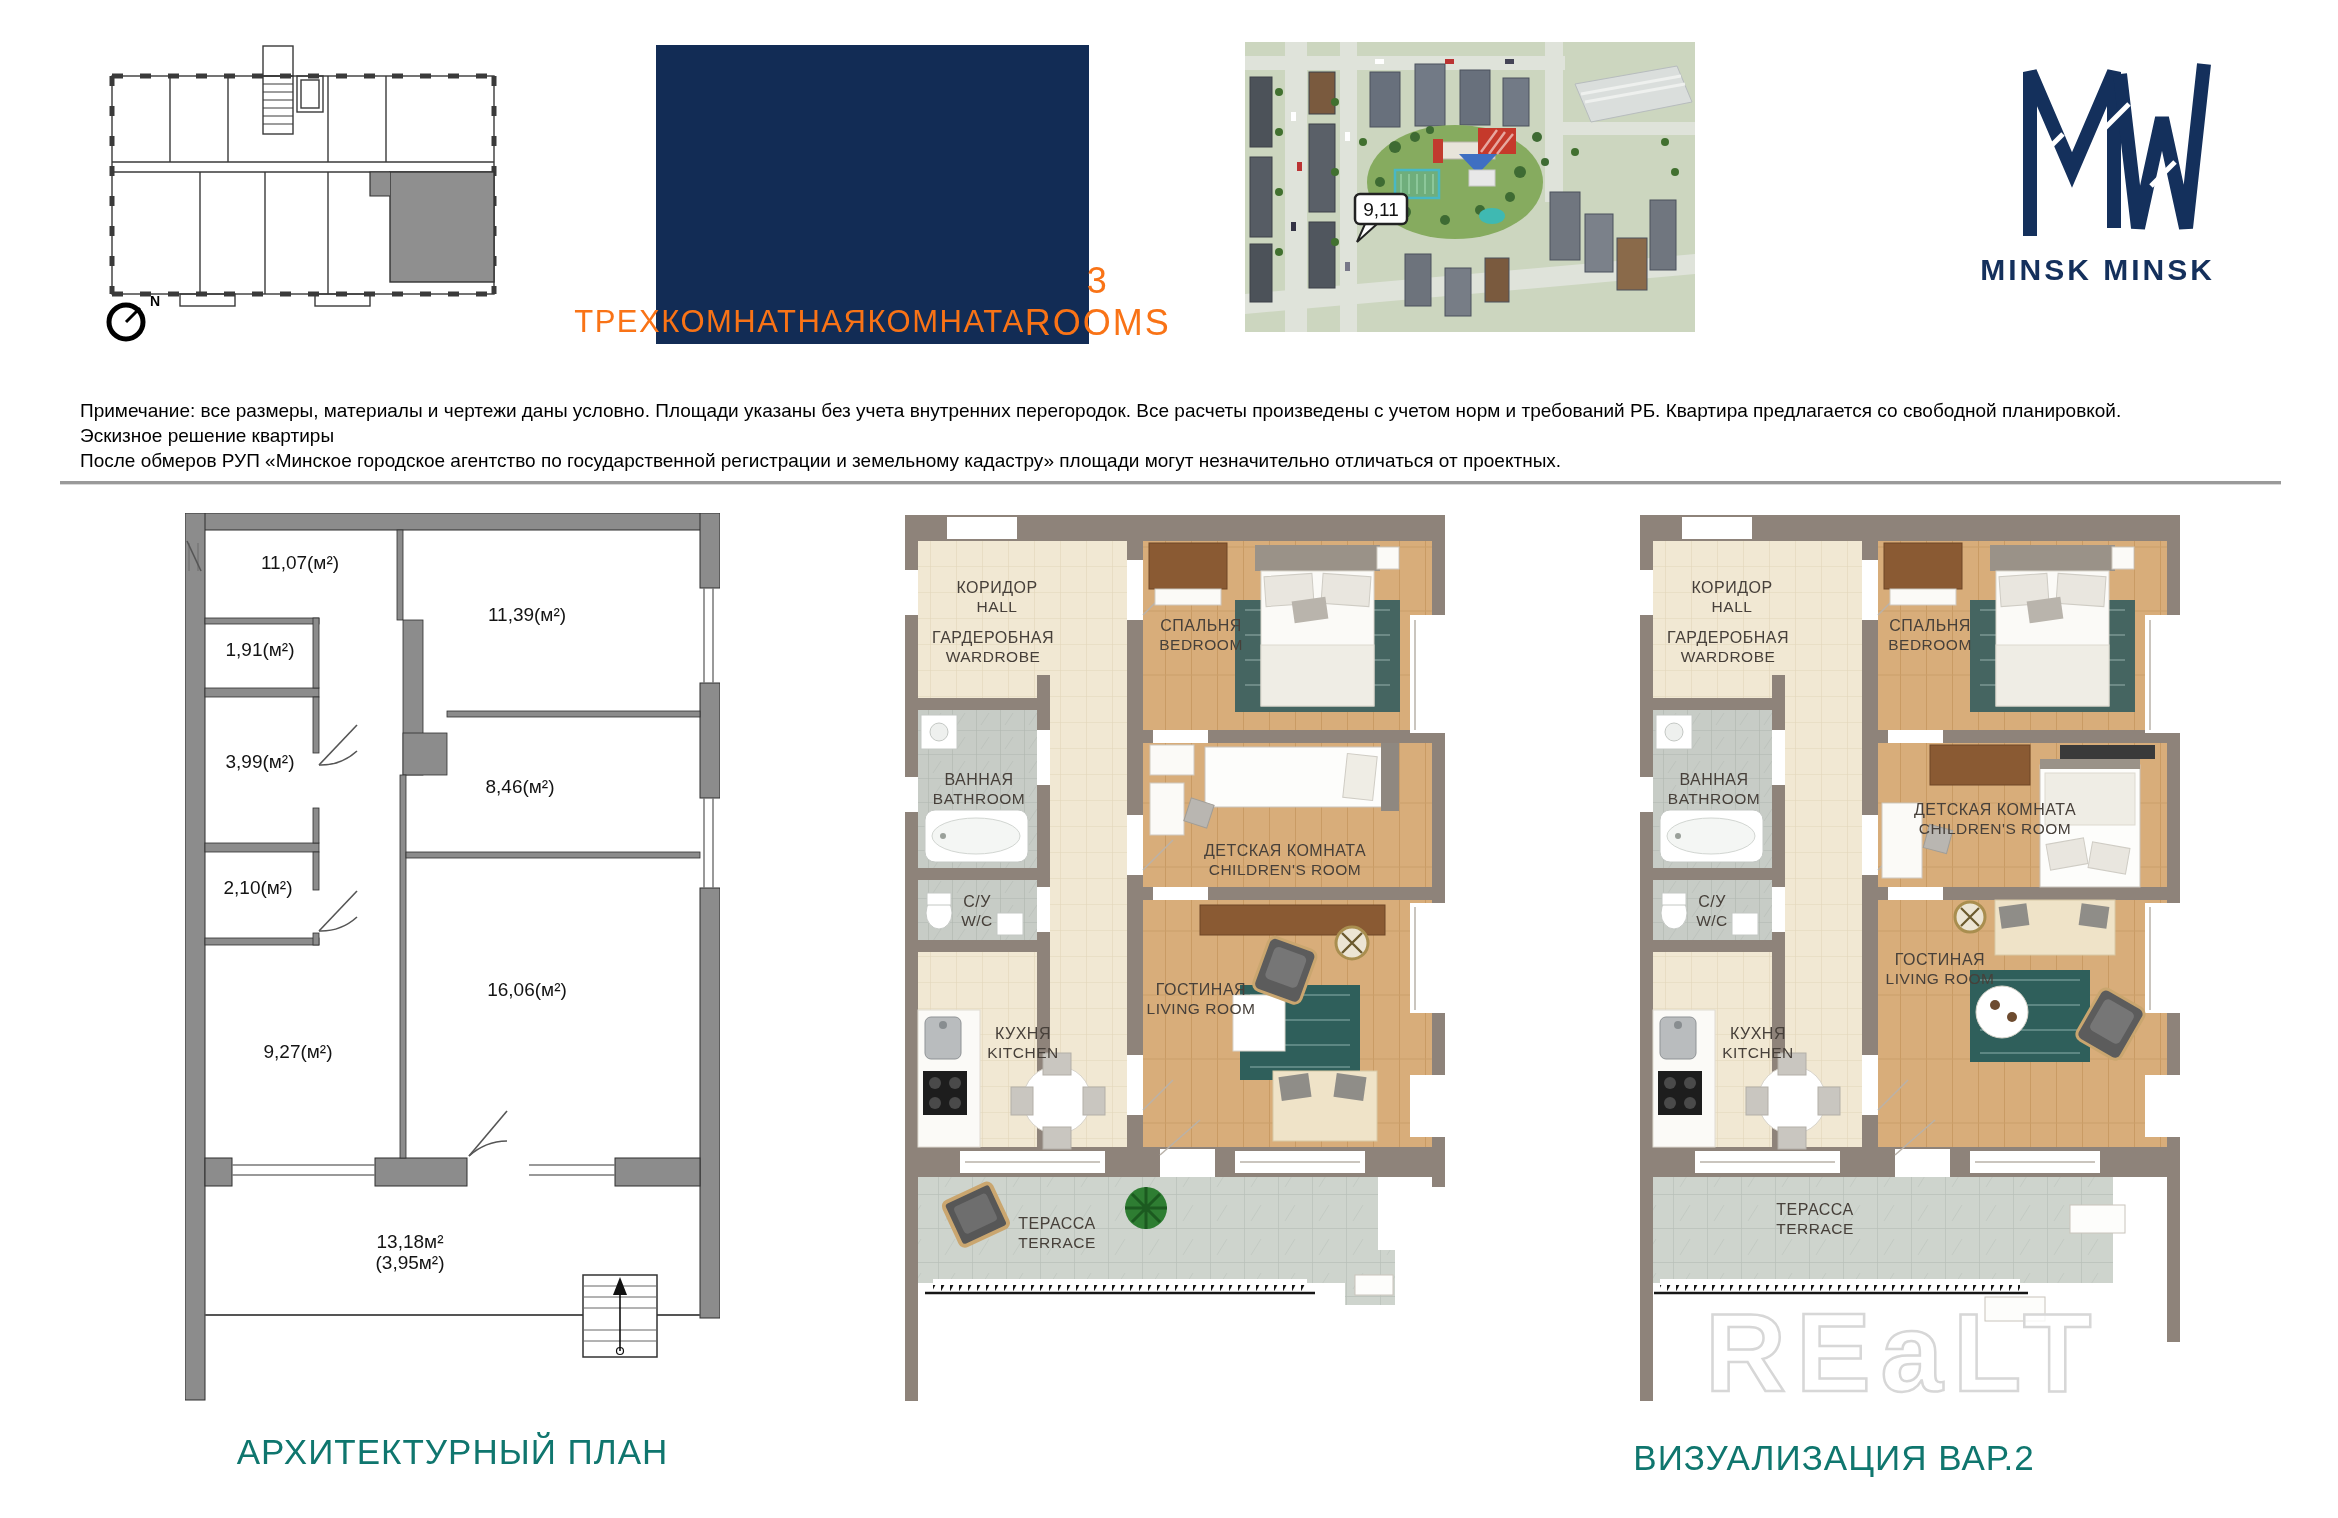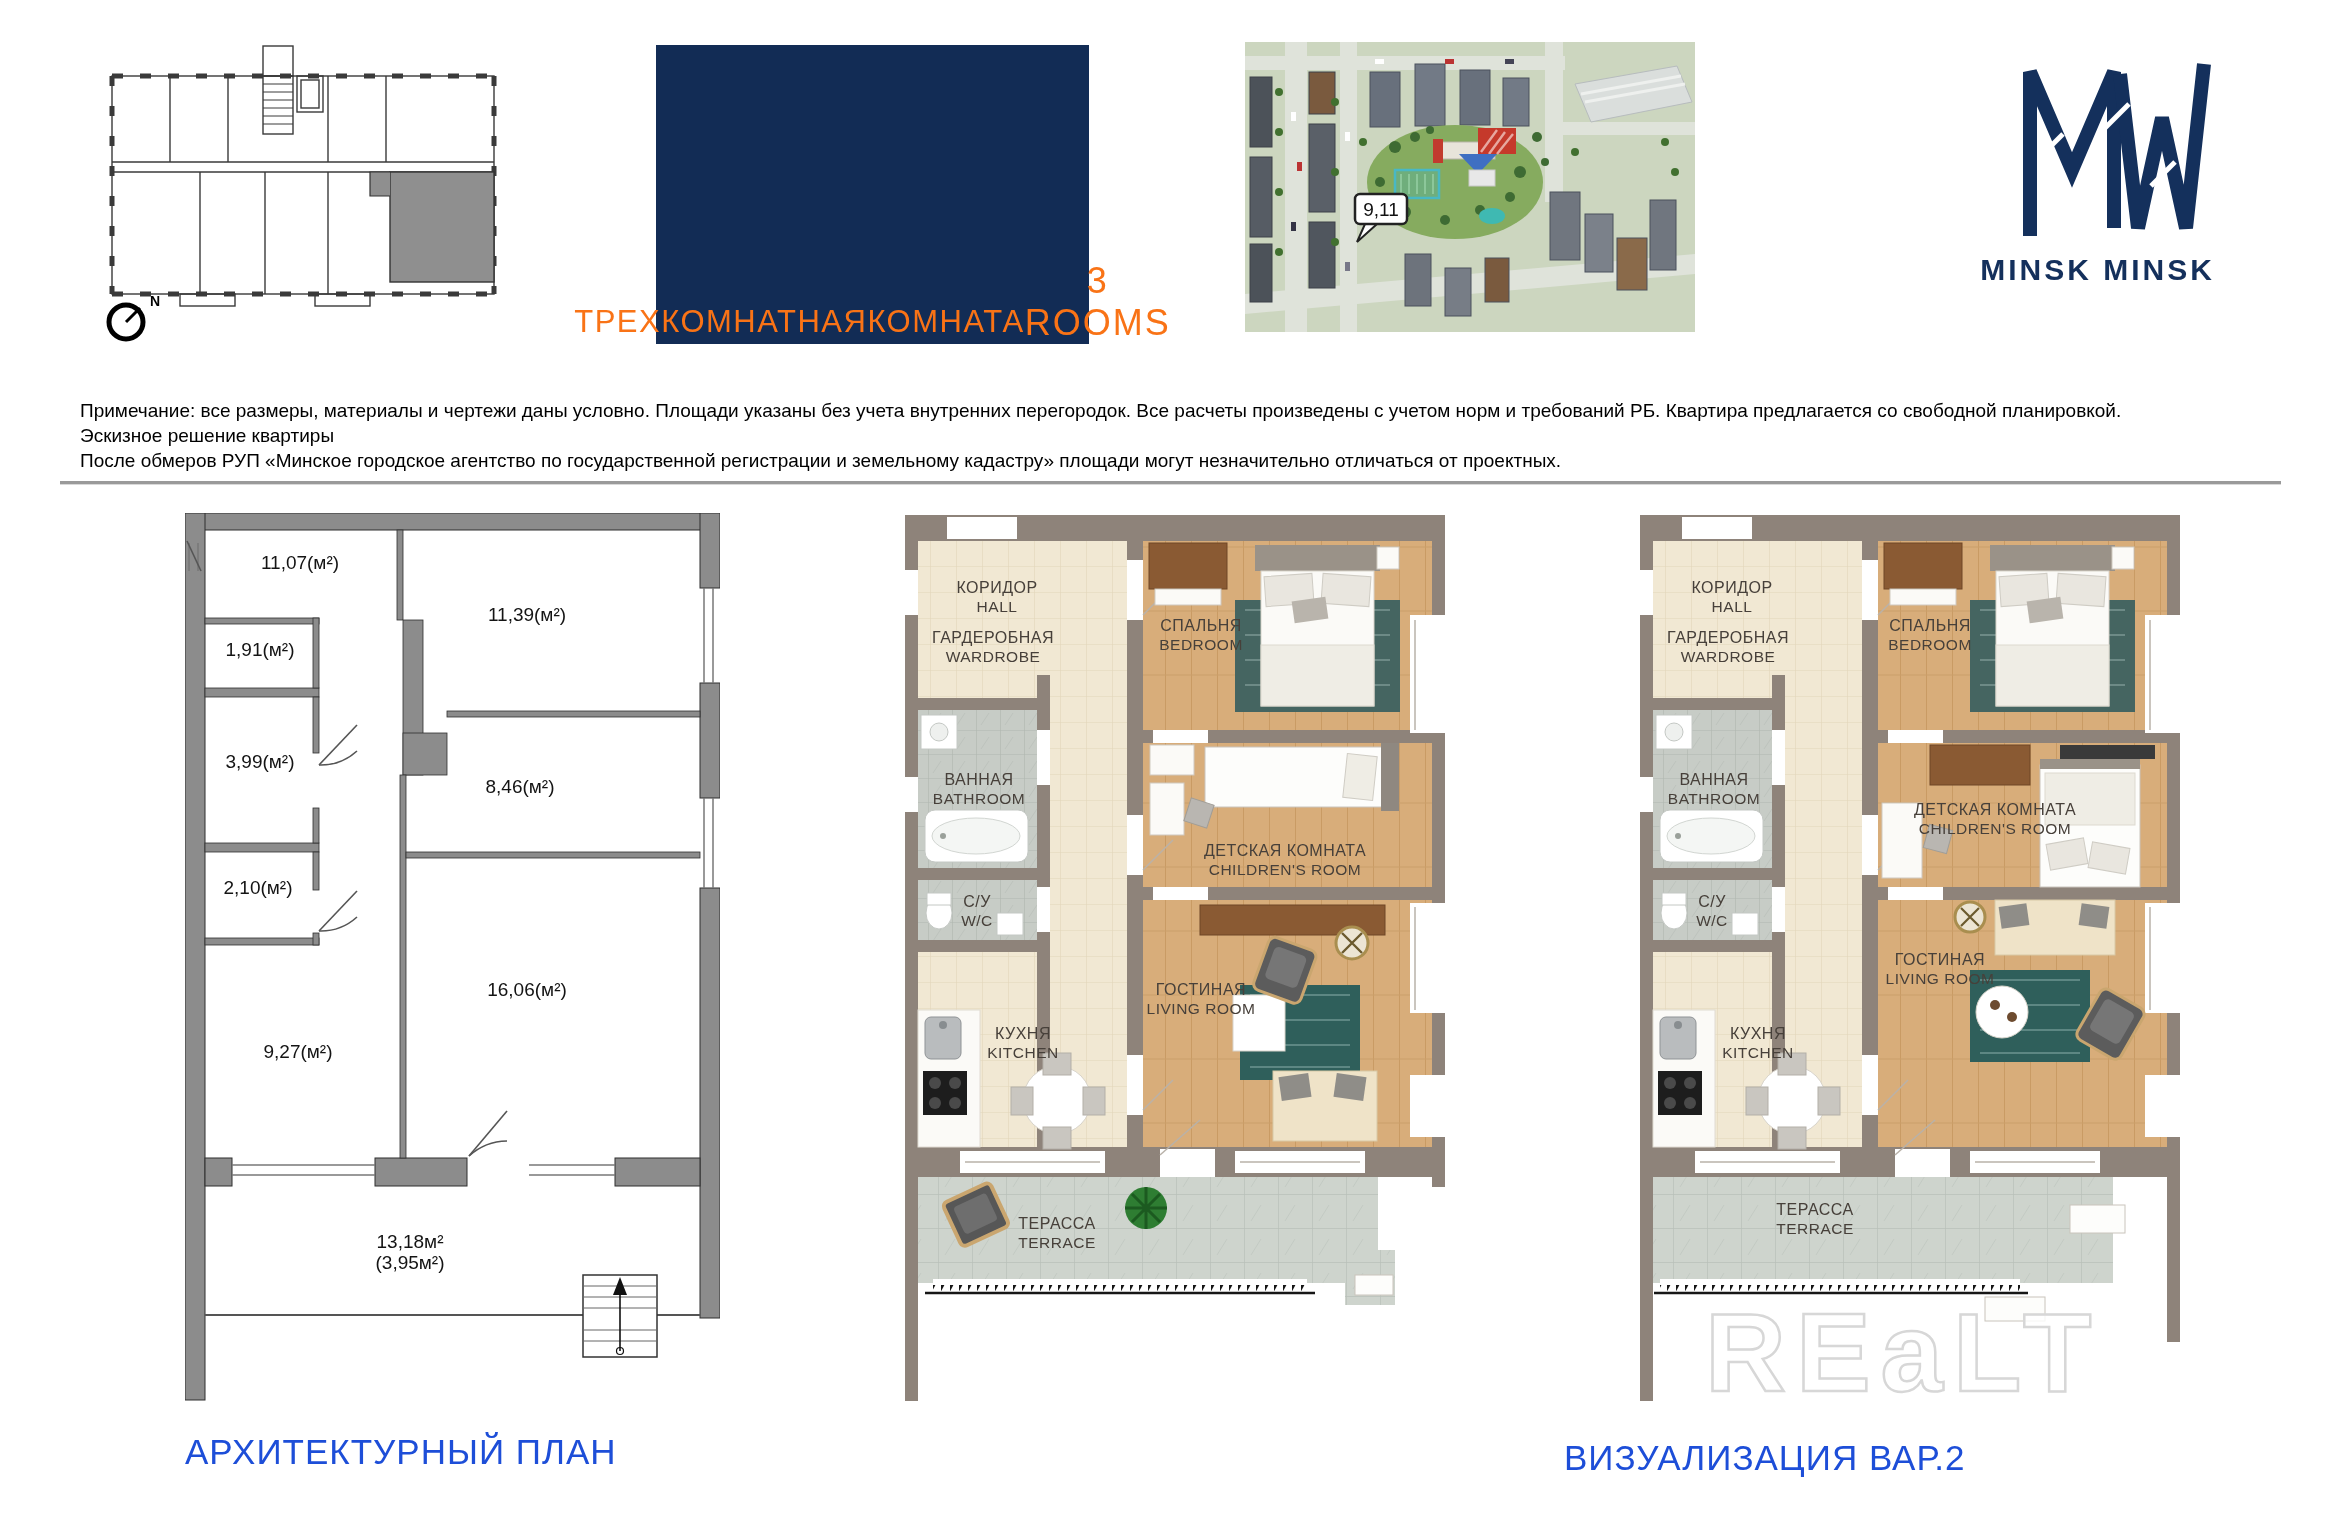--- a/index.html
+++ b/index.html
@@ -13,21 +13,21 @@
   .header-divider{width:178px;height:2px;background:#e8ecf2;margin:24px 0 26px 0;}
   .header-sub{font-size:36px;letter-spacing:2px;font-weight:400;}
   
   .logo-wrap{text-align:center;}
   .logo-text{font-size:30px;font-weight:bold;color:#14305c;letter-spacing:3px;margin-top:6px;}
   
   .notes{font-size:19px;line-height:25px;color:#000;white-space:nowrap;}
   .notes div{margin:0;}
   .rule{background:#9a9a9a;border-bottom:1px solid #d9d9d9;height:3px;}
   
-  .caption{font-size:35px;letter-spacing:1px;color:#1d4ed8;}
+  .caption{font-size:35px;letter-spacing:1px;color:#0f766e;text-align:center;}
   
   .watermark{font-size:112px;font-weight:bold;letter-spacing:10px;color:rgba(255,255,255,0.82);
              -webkit-text-stroke:2.5px #d7d7d7;font-family:"Liberation Sans",sans-serif;}
   svg text{font-family:"Liberation Sans",sans-serif;}
   .arch-label{font-size:19px;fill:#141414;}
   .viz-ru{font-size:16px;fill:#47403a;letter-spacing:.5px;}
   .viz-en{font-size:15.5px;fill:#47403a;letter-spacing:.5px;}
 </style>
 </head>
 <body>

